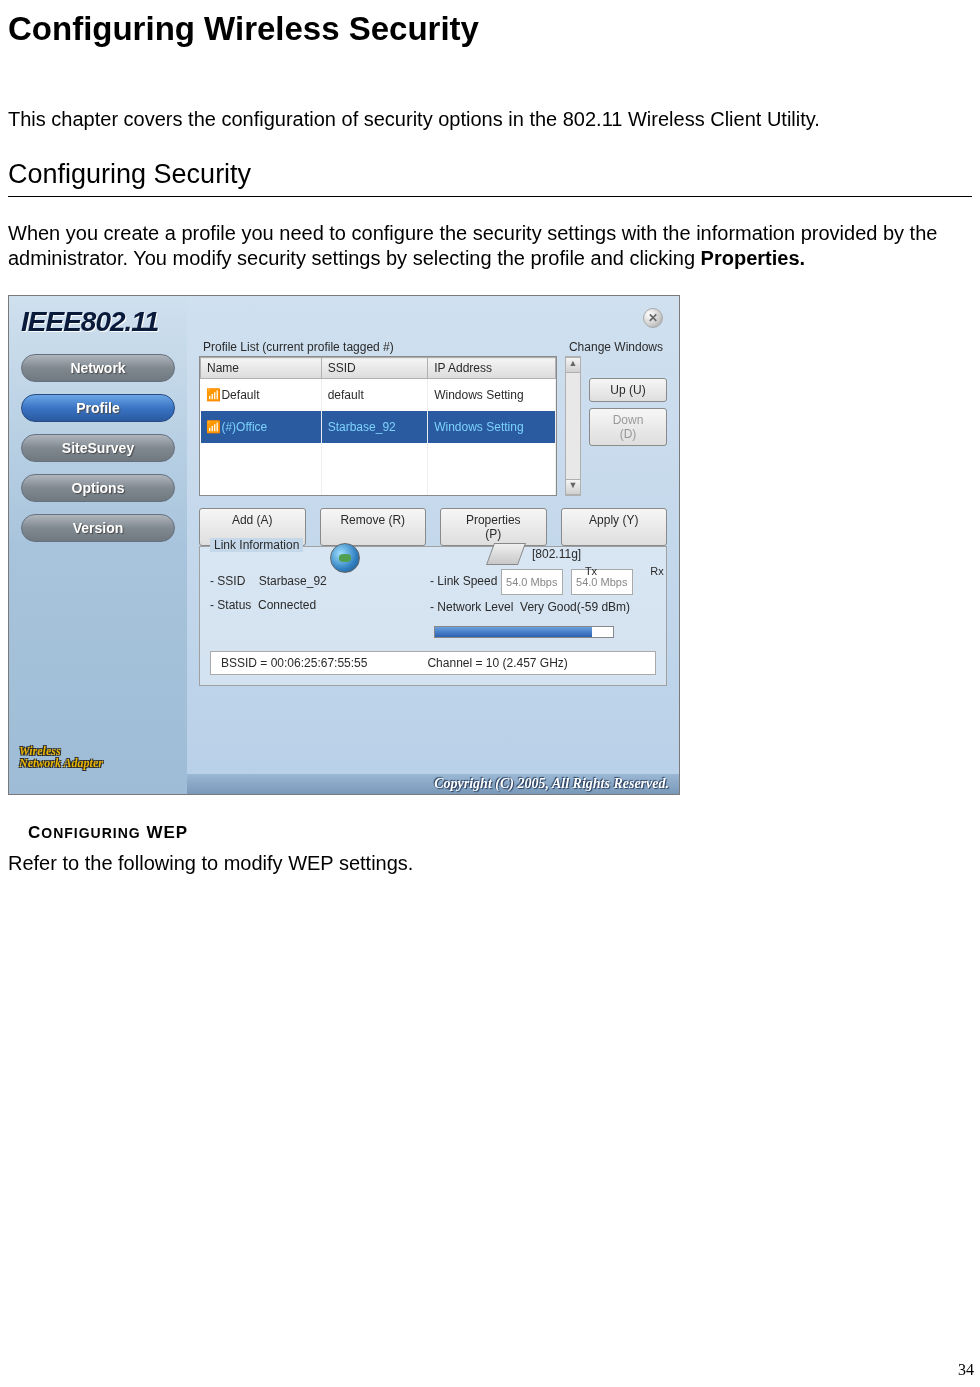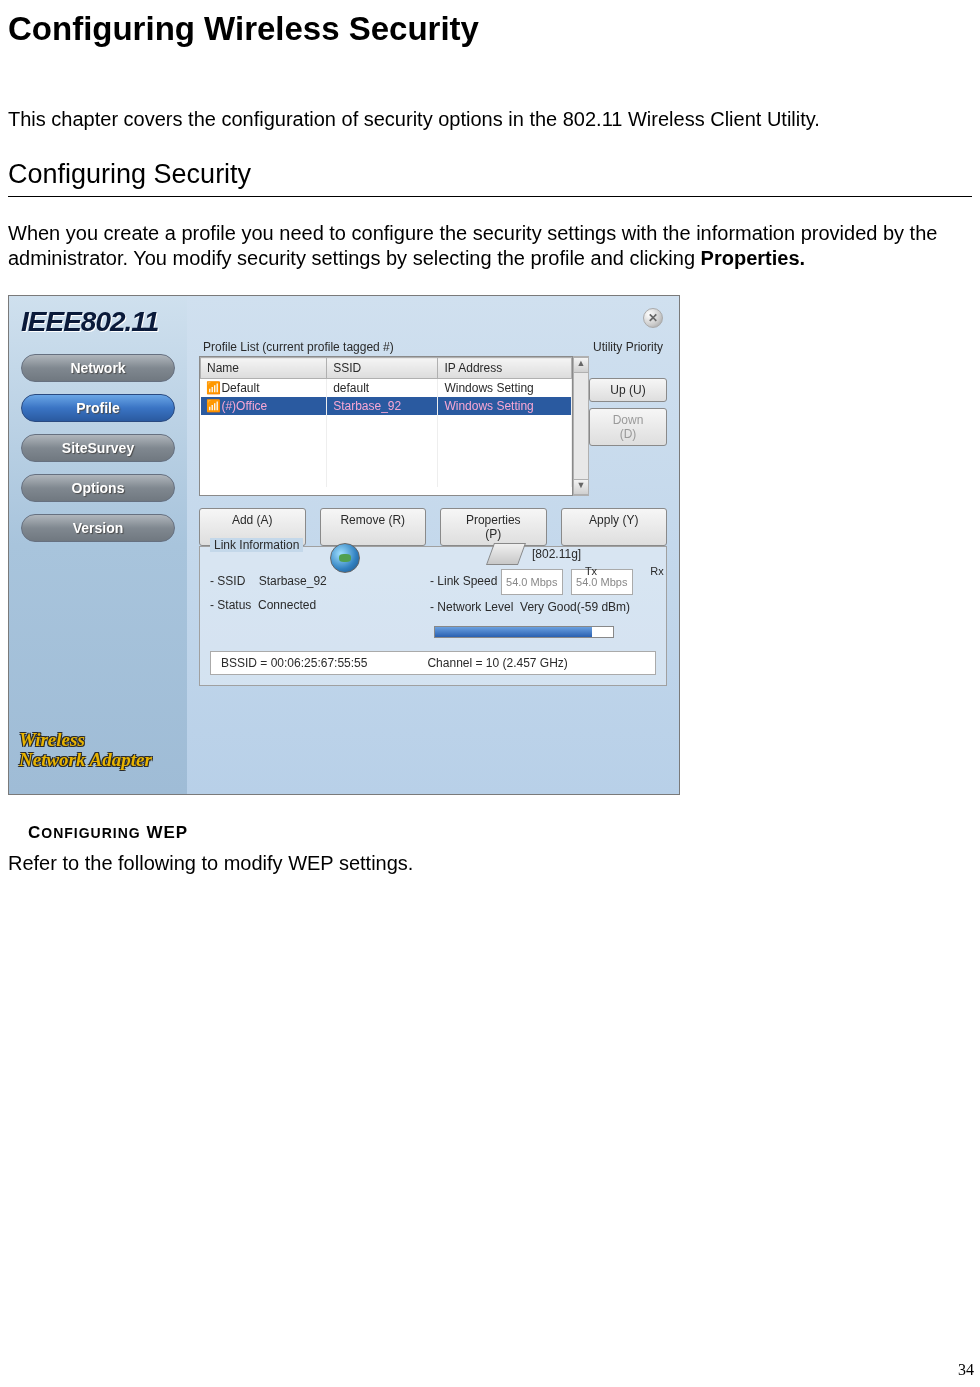--- a/index.html
+++ b/index.html
@@ -89,21 +89,21 @@
     background: linear-gradient(to bottom, #6aa6e6 0%, #3a74c4 50%, #2a5aa0 100%);
     border-color: #2a4a80;
   }
   .adapter-label {
     position: absolute;
     left: 10px;
     bottom: 24px;
     font-family: "Comic Sans MS", cursive;
     font-style: italic;
     font-weight: bold;
-    font-size: 19px;
+    font-size: 12px;
     line-height: 1.05;
     color: #e8b400;
     text-shadow: 1px 1px 0 #2a2a2a, -1px -1px 0 #2a2a2a, 1px -1px 0 #2a2a2a, -1px 1px 0 #2a2a2a;
   }
   .shot .main {
     position: absolute;
     left: 178px;
     right: 0;
     top: 0;
     bottom: 0;
@@ -124,20 +124,21 @@
     padding: 44px 12px 0 12px;
   }
   .list-header {
     display:flex;
     justify-content: space-between;
     font-size: 12px;
     padding: 0 4px 2px 4px;
   }
   .profile-area {
     display:flex;
+    gap: 8px;
   }
   .table-wrap {
     flex: 1;
     background: #fff;
     border: 1px solid #8a8a8a;
     height: 140px;
     overflow:hidden;
   }
   .table-wrap table {
     width: 100%;
@@ -147,25 +148,25 @@
   .table-wrap th {
     background: linear-gradient(to bottom,#f4f4f4,#dcdcdc);
     border: 1px solid #b0b0b0;
     text-align: left;
     padding: 3px 6px;
     font-weight: normal;
   }
   .table-wrap td {
     padding: 2px 6px;
     border-right: 1px solid #eee;
-    height: 18px;
+    height: 32px;
   }
   tr.selected td {
     background: #2a5aa0;
-    color: #f9a8d4;
+    color: #7dd3fc;
   }
   .scroll-col {
     width: 16px;
     background: #e8e8e8;
     border:1px solid #b0b0b0;
     height:140px;
     display:flex;
     flex-direction:column;
     justify-content:space-between;
   }
@@ -359,21 +360,21 @@
       <div class="adapter-label">
         <span>Wireless</span><br>
         <span>Network Adapter</span>
       </div>
     </div>
     <div class="main">
       <div class="close-x">✕</div>
       <div class="main-inner">
         <div class="list-header">
           <span>Profile List (current profile tagged #)</span>
-          <span>Utility Priority</span>
+          <span>Change Windows</span>
         </div>
         <div class="profile-area">
           <div class="table-wrap">
             <table>
               <tbody>
                   <tr>
                 <th style="width:34%">Name</th>
                 <th style="width:30%">SSID</th>
                 <th>IP Address</th>
               </tr>
@@ -456,20 +457,21 @@
               </div>
             </div>
           </div>
           <div class="bssid-row">
             <span>BSSID = 00:06:25:67:55:55</span>
             <span>Channel = 10 (2.457 GHz)</span>
           </div>
         </div>
       </div>
     </div>
+    <div class="copyright-bar">Copyright (C) 2005, All Rights Reserved.</div>
   </div>
 
   <div class="subhead">
     <span>C</span><span class="sc">ONFIGURING</span><span> WEP</span>
   </div>
   <p class="body">Refer to the following to modify WEP settings.</p>
 
   <div class="page-num">34</div>
 </div>
 

